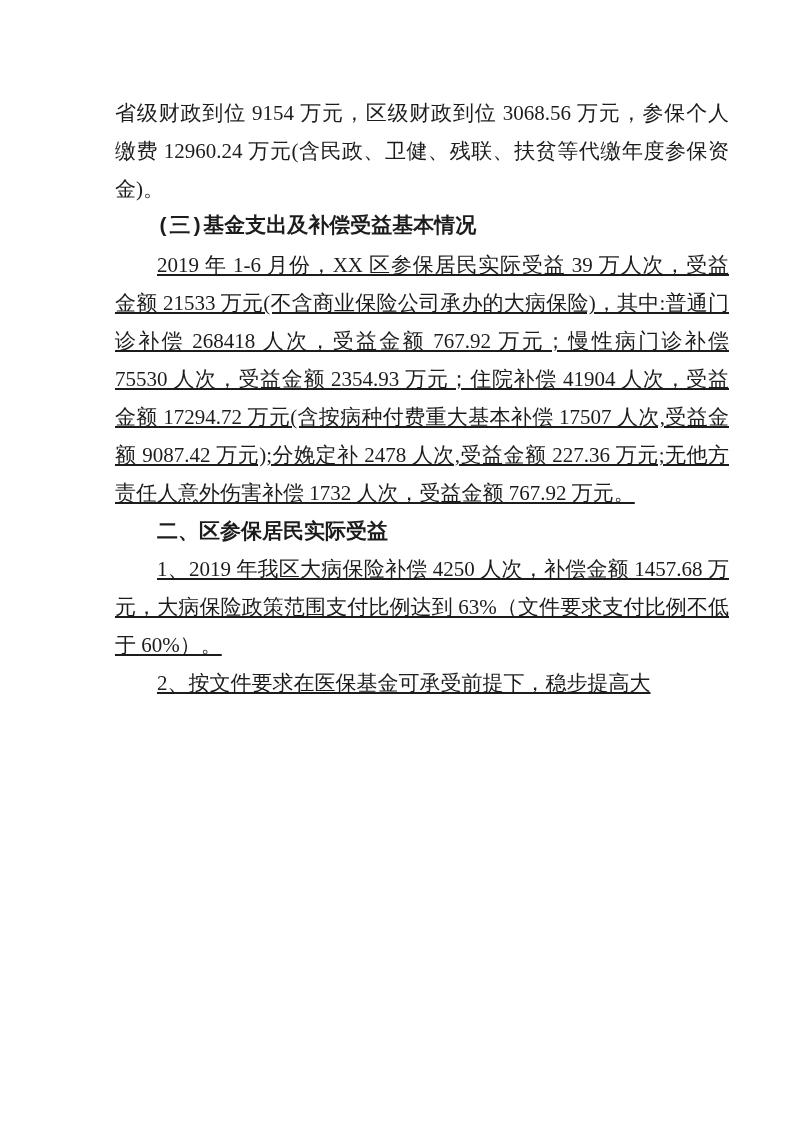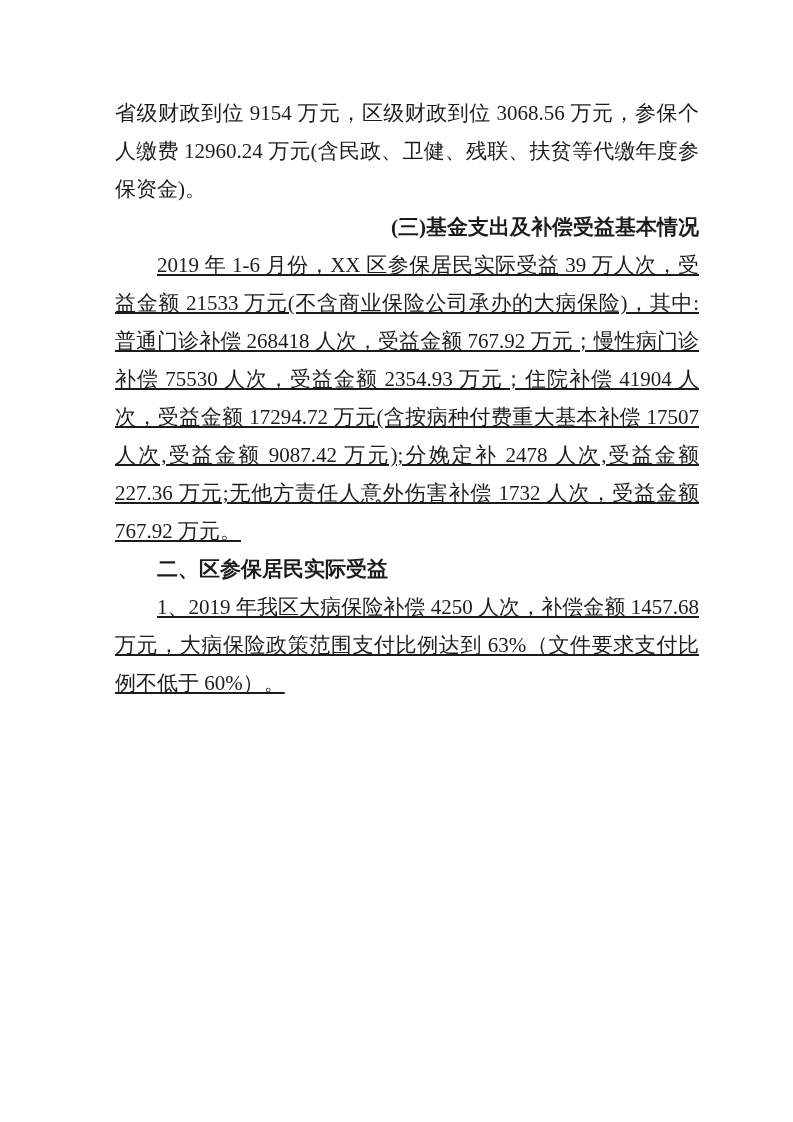--- a/index.html
+++ b/index.html
@@ -6,37 +6,37 @@
   html, body {
     background: #ffffff;
     font-family: "Liberation Serif", "DejaVu Serif", serif;
   }
   .page {
     position: relative;
     width: 793px;
     height: 1122px;
     margin: 0 auto;
     background: #ffffff;
-    padding: 94px 94px 0 115px;
+    padding: 94px 64px 0 115px;
     overflow: hidden;
     color: #1c1c1c;
   }
   .block {
     font-size: 21px;
     line-height: 38px;
     text-align: justify;
     color: #1c1c1c;
   }
   .indent { text-indent: 2em; text-decoration: underline; }
   .no-indent { text-indent: 0; }
   .heading-kai {
     font-weight: bold;
     text-indent: 2em;
-    text-align: right;
-    font-family: Liberation Serif, serif;
+    text-align: left;
+    font-family: Liberation Mono, monospace;
   }
   .heading-hei {
     font-weight: bold;
     text-indent: 2em;
     text-align: left;
     font-family: "Liberation Sans", "DejaVu Sans", sans-serif;
   }
 </style>
 </head>
 <body>
@@ -48,13 +48,14 @@
 
   <p class="block indent">2019 年 1-6 月份，XX 区参保居民实际受益 39 万人次，受益金额 21533 万元(不含商业保险公司承办的大病保险)，其中:普通门诊补偿 268418 人次，受益金额 767.92 万元；慢性病门诊补偿 75530 人次，受益金额 2354.93 万元；住院补偿 41904 人次，受益金额 17294.72 万元(含按病种付费重大基本补偿 17507 人次,受益金额 9087.42 万元);分娩定补 2478 人次,受益金额 227.36 万元;无他方责任人意外伤害补偿 1732 人次，受益金额 767.92 万元。</p>
 
   <h2 class="block heading-hei">二、区参保居民实际受益</h2>
 
 
 
 
   <p class="block indent">1、2019 年我区大病保险补偿 4250 人次，补偿金额 1457.68 万元，大病保险政策范围支付比例达到 63%（文件要求支付比例不低于 60%）。</p>
 
+  <p class="block indent">2、按文件要求在医保基金可承受前提下，稳步提高大</p>
 </div>
 
 </body></html>

